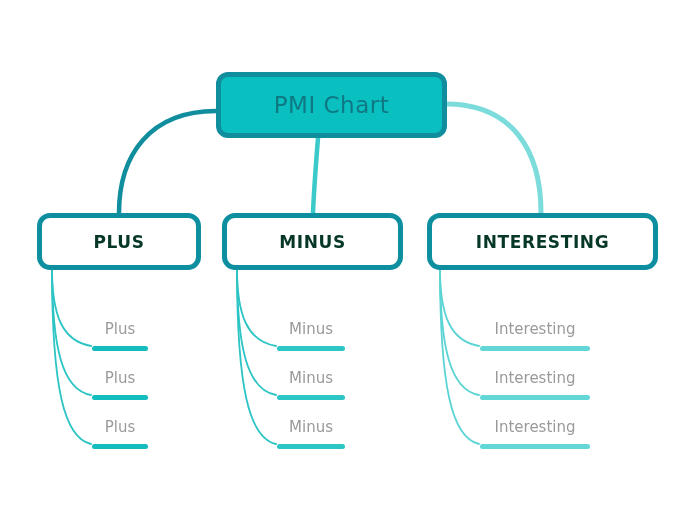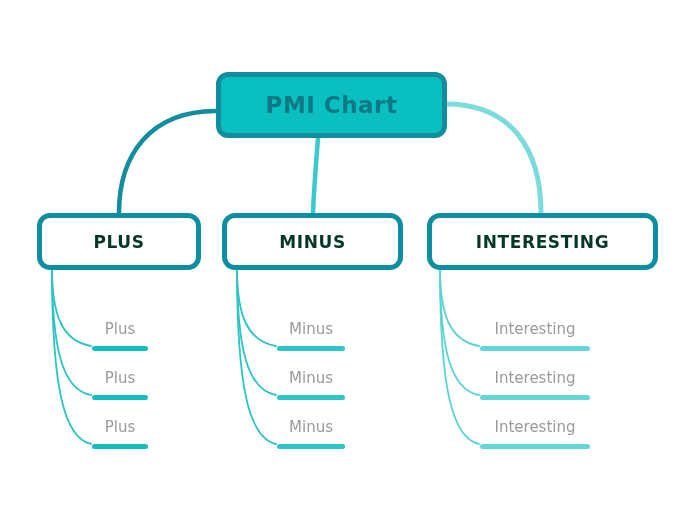--- a/index.html
+++ b/index.html
@@ -19,21 +19,21 @@
 
   .root-node{
     position:absolute;left:216px;top:72px;width:231px;height:66px;
     background:var(--root-fill,#0abfbf);
     border:5px solid var(--root-border,#118e9e);
     border-radius:12px;box-sizing:border-box;
     display:flex;align-items:center;justify-content:center;
     z-index:2;cursor:pointer;
   }
   .root-node .node-label{
-    color:var(--root-text,#0e7984);font-size:23px;font-weight:bold;letter-spacing:.5px;
+    color:var(--root-text,#0e7984);font-size:23px;font-weight:normal;letter-spacing:.5px;
   }
   .branch-node{
     position:absolute;top:213px;height:57px;
     background:#ffffff;
     border:5px solid var(--branch-border,#0e8fa0);
     border-radius:13px;box-sizing:border-box;
     display:flex;align-items:center;justify-content:center;
     z-index:2;cursor:pointer;
   }
   .branch-node .node-label{

